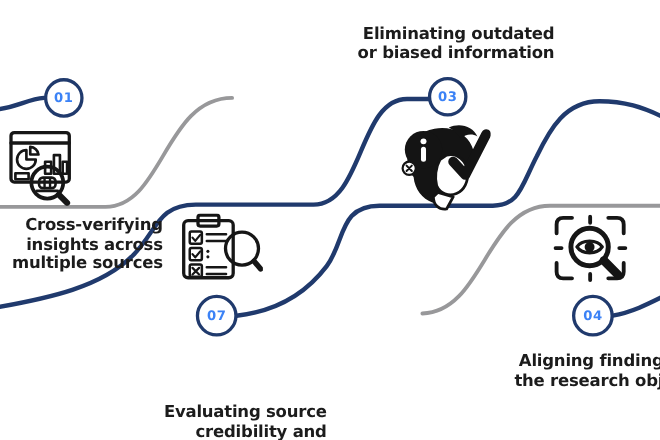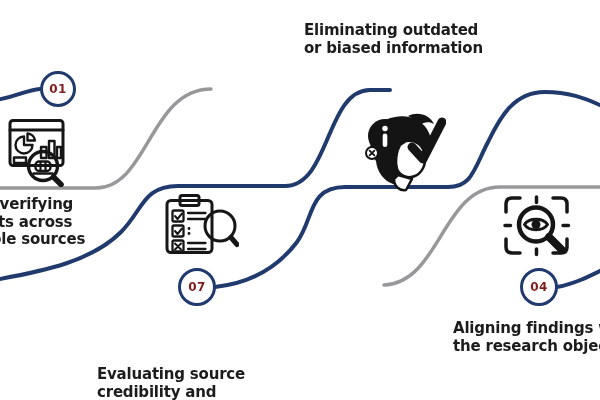--- a/index.html
+++ b/index.html
@@ -7,32 +7,32 @@
     position:relative;width:600px;height:400px;background:#ffffff;
     overflow:hidden;font-family:"DejaVu Sans",sans-serif;
   }
   .curves{position:absolute;left:0;top:0;}
   .curves path{fill:none;stroke-linecap:round;stroke-linejoin:round;}
   .curves .navy{stroke:#203a6d;stroke-width:4;}
   .curves .gray{stroke:#98989a;stroke-width:3.5;}
   .node{
     position:absolute;box-sizing:border-box;border:3.5px solid #203a6d;
     background:#fff;border-radius:50%;display:flex;align-items:center;
-    justify-content:center;font-weight:700;font-size:12px;color:#7f1d1d;
+    justify-content:center;font-weight:700;font-size:12px;color:#3b82f6;
     letter-spacing:0.5px;z-index:3;
   }
   .node1{left:40px;top:71px;width:36px;height:36px;}
   .node2{left:178px;top:268px;width:38px;height:38px;}
   .node3{left:389px;top:70px;width:36px;height:36px;}
   .node4{left:520px;top:268px;width:38px;height:38px;justify-content:center;}
   .icon{position:absolute;z-index:2;}
   .icon svg{display:block;}
   .ic-line{fill:none;stroke:#161616;stroke-linecap:round;stroke-linejoin:round;}
   .step-label{
-    position:absolute;width:200px;text-align:left;font-weight:700;
+    position:absolute;width:200px;text-align:right;font-weight:700;
     color:#1c1c1c;font-size:15px;line-height:17.5px;white-space:pre-line;
     letter-spacing:-0.2px;z-index:3;
   }
   .label1{left:-52px;top:196px;}
   .label2{left:97px;top:320px;margin-top:46px;}
   .label3{left:304px;top:22px;}
   .label4{left:453px;top:320px;}
 </style>
 </head>
 <body>
@@ -113,20 +113,23 @@
       <path d="M 46 42 L 59 55" stroke="#141414" stroke-width="8" stroke-linecap="round"></path>
     </svg>
   </div>
 
   <div class="node node1">
     <span>01</span>
   </div>
   <div class="node node2">
     <span>07</span>
   </div>
+  <div class="node node3">
+    <span>03</span>
+  </div>
   <div class="node node4">
     <span>04</span>
   </div>
 
   <div class="step-label label1">Cross-verifying
 insights across
 multiple sources</div>
   <div class="step-label label2">Evaluating source
 credibility and
 publication timelines</div>

